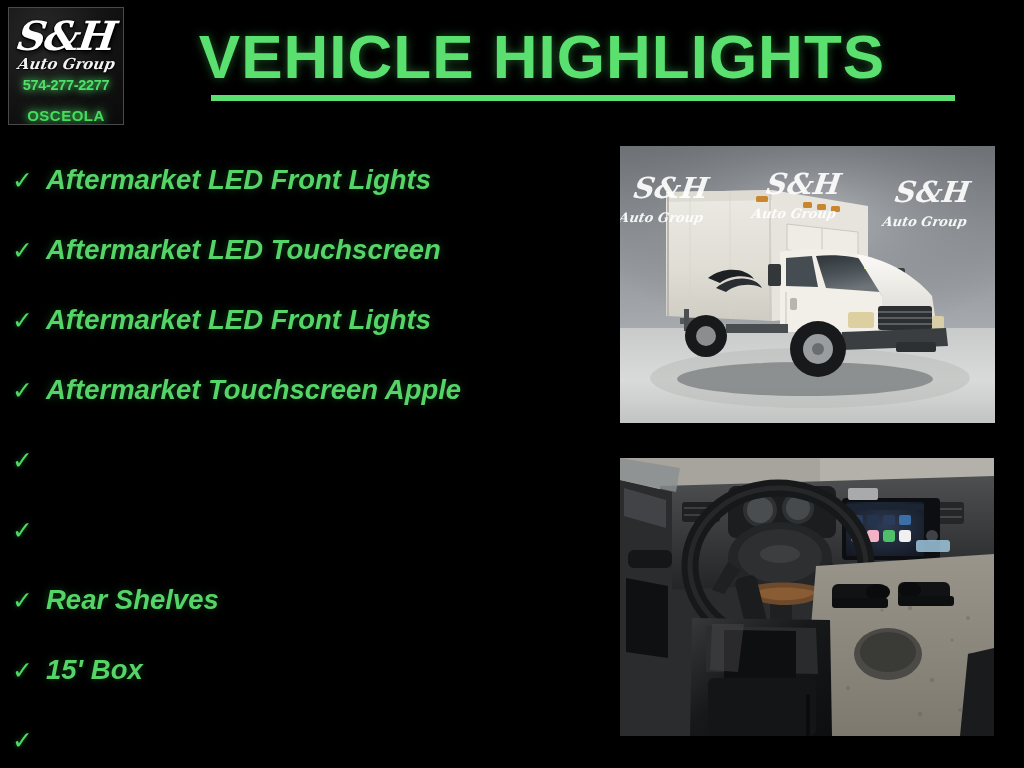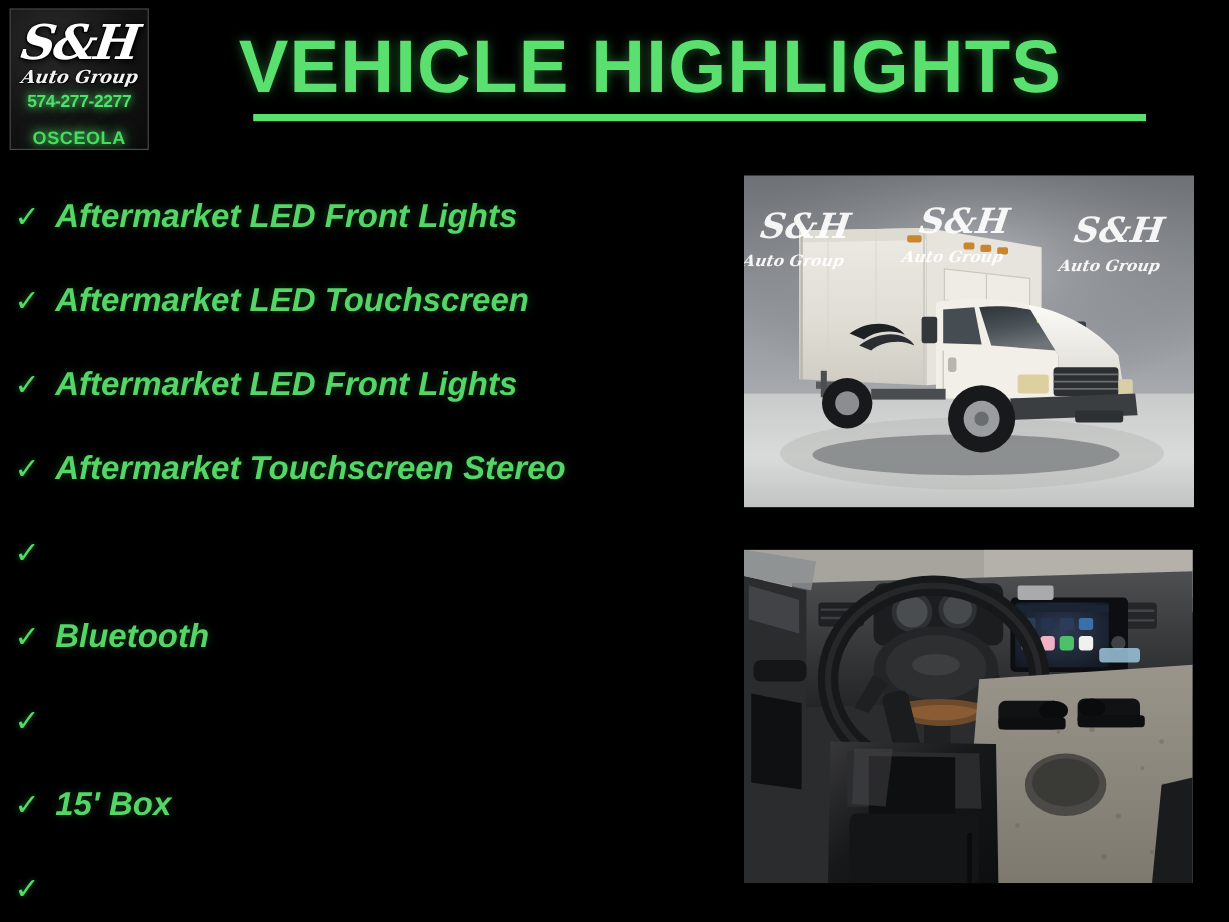--- a/index.html
+++ b/index.html
@@ -186,31 +186,31 @@
   <div class="highlight-row">
     <span class="check-icon">✓</span>
     <span class="highlight-label">Aftermarket LED Touchscreen</span>
   </div>
   <div class="highlight-row">
     <span class="check-icon">✓</span>
     <span class="highlight-label">Aftermarket LED Front Lights</span>
   </div>
   <div class="highlight-row">
     <span class="check-icon">✓</span>
-    <span class="highlight-label">Aftermarket Touchscreen Stereo</span>
-  </div>
-  <div class="highlight-row">
-    <span class="check-icon">✓</span>
-  </div>
-  <div class="highlight-row">
-    <span class="check-icon">✓</span>
-    <span class="highlight-label">Bluetooth</span>
-  </div>
-  <div class="highlight-row">
-    <span class="check-icon">✓</span>
+    <span class="highlight-label">Aftermarket Touchscreen Apple</span>
+  </div>
+  <div class="highlight-row">
+    <span class="check-icon">✓</span>
+  </div>
+  <div class="highlight-row">
+    <span class="check-icon">✓</span>
+  </div>
+  <div class="highlight-row">
+    <span class="check-icon">✓</span>
+    <span class="highlight-label">Rear Shelves</span>
   </div>
   <div class="highlight-row">
     <span class="check-icon">✓</span>
     <span class="highlight-label">15' Box</span>
   </div>
   <div class="highlight-row">
     <span class="check-icon">✓</span>
   </div>
 </div>
 

